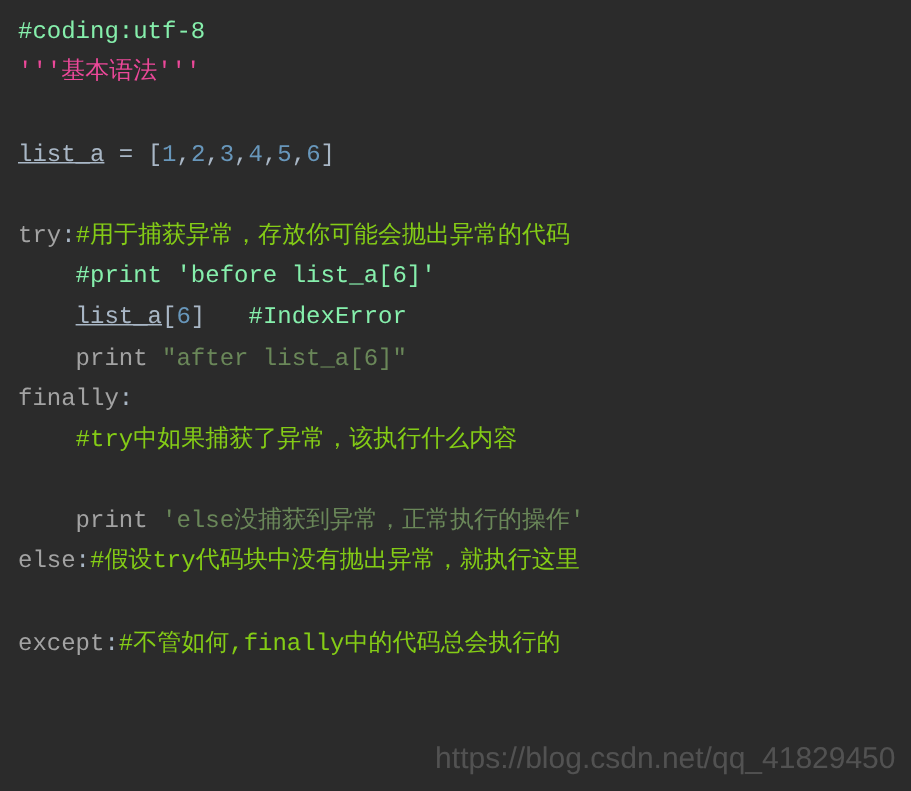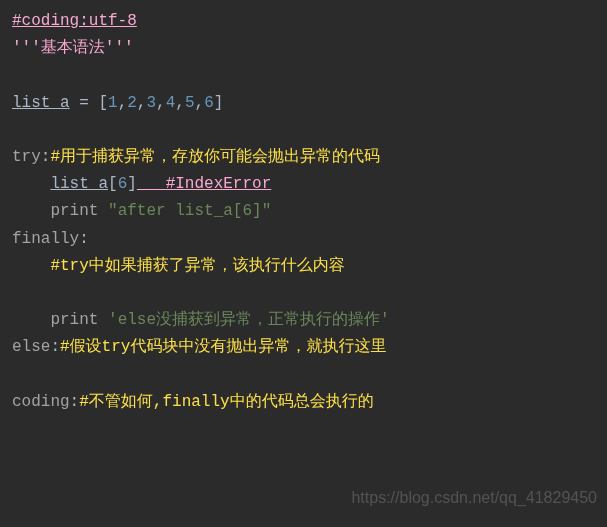--- a/index.html
+++ b/index.html
@@ -15,51 +15,52 @@
       padding: 8px 12px;
       color: #a9b7c6;
       width: 607px;
       height: 527px;
       overflow: hidden;
       position: relative;
     }
     .line {
       white-space: pre;
     }
-    .comment { color: #f9a8d4; text-decoration: underline; }
-    .comment-cn { color: #fde047; }
+    .comment { color: #86efac; }
+    .comment-cn { color: #84cc16; }
     .string { color: #6a8759; }
-    .string-docstr { color: #f9a8d4; }
+    .string-docstr { color: #ec4899; }
     .keyword { color: #a3a3a3; }
     .ident { color: #a9b7c6; text-decoration: underline; }
     .number { color: #6897bb; }
     .punct { color: #a9b7c6; }
     .watermark {
       position: absolute;
-      bottom: 16px;
+      bottom: 4px;
       right: 10px;
       color: rgba(200,200,200,0.25);
-      font-size: 16px;
+      font-size: 20px;
       font-family: sans-serif;
     }
   </style>
 </head>
 <body>
 
 <div>
   <div class="line"><span class="comment">#coding:utf-8</span></div>
   <div class="line"><span class="string-docstr">'''基本语法'''</span></div>
   <div class="line">&nbsp;</div>
   <div class="line"><span class="ident">list_a</span><span class="punct"> = </span><span class="punct">[</span><span class="number">1</span><span class="punct">,</span><span class="number">2</span><span class="punct">,</span><span class="number">3</span><span class="punct">,</span><span class="number">4</span><span class="punct">,</span><span class="number">5</span><span class="punct">,</span><span class="number">6</span><span class="punct">]</span></div>
   <div class="line">&nbsp;</div>
   <div class="line"><span class="keyword">try</span><span class="punct">:</span><span class="comment-cn">#用于捕获异常，存放你可能会抛出异常的代码</span></div>
+  <div class="line">    <span class="comment">#print 'before list_a[6]'</span></div>
   <div class="line">    <span class="ident">list_a</span><span class="punct">[</span><span class="number">6</span><span class="punct">]</span><span class="comment">   #IndexError</span></div>
   <div class="line">    <span class="keyword">print</span><span class="string"> "after list_a[6]"</span></div>
   <div class="line"><span class="keyword">finally</span><span class="punct">:</span></div>
   <div class="line">    <span class="comment-cn">#try中如果捕获了异常，该执行什么内容</span></div>
   <div class="line">&nbsp;</div>
   <div class="line">    <span class="keyword">print</span><span class="string"> 'else没捕获到异常，正常执行的操作'</span></div>
   <div class="line"><span class="keyword">else</span><span class="punct">:</span><span class="comment-cn">#假设try代码块中没有抛出异常，就执行这里</span></div>
   <div class="line">&nbsp;</div>
-  <div class="line"><span class="keyword">coding</span><span class="punct">:</span><span class="comment-cn">#不管如何,finally中的代码总会执行的</span></div>
+  <div class="line"><span class="keyword">except</span><span class="punct">:</span><span class="comment-cn">#不管如何,finally中的代码总会执行的</span></div>
 </div>
 
 <div class="watermark">https://blog.csdn.net/qq_41829450</div>
 
 </body></html>

